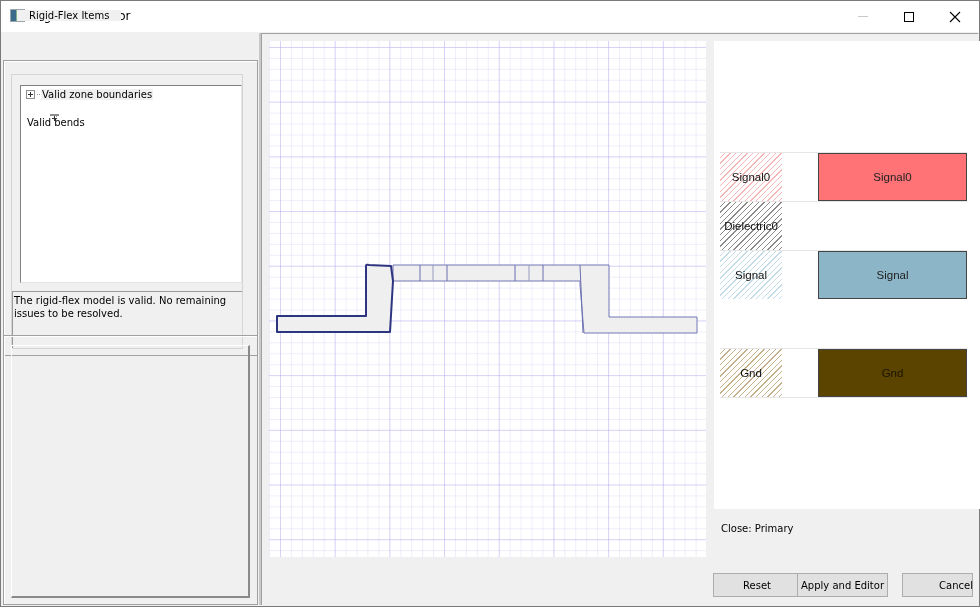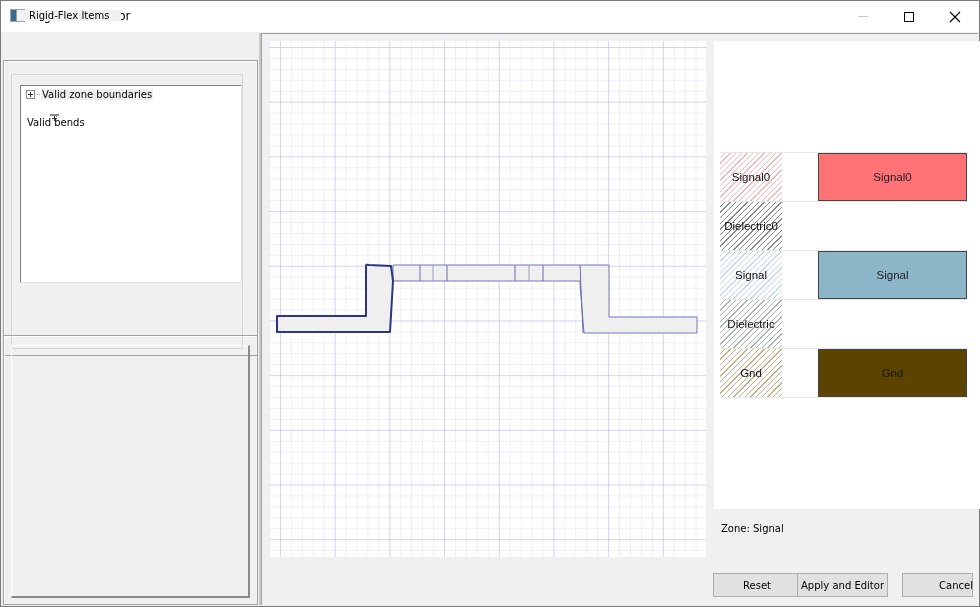--- a/index.html
+++ b/index.html
@@ -86,20 +86,21 @@
       <span class="expander"></span>
       <span class="tree-dash"></span>
       <span class="tree-label">Valid zone boundaries</span>
     </div>
     <div class="tree-item" style="top:28px;flex-direction:column;">
       <span class="expander"></span>
       <span class="tree-dash"></span>
       <span class="tree-label">Valid bends</span>
     </div>
   </div>
+  <div class="status-box">The rigid-flex model is valid.  No remaining issues to be resolved.</div>
 </div>
 <div class="group-legend">Rigid-Flex Items</div>
 
 <div class="left-bottom">
   <div class="left-bottom-inner"></div>
 </div>
 
 <div class="splitter"></div>
 
 <div class="main"></div>
@@ -128,26 +129,23 @@
     <div class="layer-swatch" style="background: repeating-linear-gradient(135deg, transparent 0 3px, #f4b6b6 3px 4px);">Signal0</div>
     <div class="layer-bar" style="background:#ff7276;">Signal0</div>
   </div>
   <div class="layer-row" style="top:160px;">
     <div class="layer-swatch" style="background: repeating-linear-gradient(135deg, transparent 0 3px, #8a8a8a 3px 4px);">Dielectric0</div>
   </div>
   <div class="layer-row" style="top:209px;">
     <div class="layer-swatch" style="background: repeating-linear-gradient(135deg, transparent 0 3px, #c4dbe8 3px 4px);">Signal</div>
     <div class="layer-bar" style="background:#8cb5c8;">Signal</div>
   </div>
-  <div class="layer-row" style="top:258px;">
-    <div class="layer-swatch" style="background: repeating-linear-gradient(135deg, transparent 0 3px, #a8b5b0 3px 4px);">Dielectric</div>
-  </div>
   <div class="layer-row" style="top:307px; border-bottom:1px solid #e6e6e6; height:50px;">
     <div class="layer-swatch" style="background: repeating-linear-gradient(135deg, transparent 0 3px, #c4b08a 3px 4px);">Gnd</div>
     <div class="layer-bar" style="background:#5b4300; color:#1a1400;">Gnd</div>
   </div>
 </div>
 
-<div class="zone-label">Zone: Signal</div>
+<div class="zone-label">Close: Primary</div>
 
 <div class="btn btn-reset">Reset</div>
 <div class="btn btn-apply">Apply and Editor</div>
 <div class="btn btn-cancel">Cancel</div>
 
 </body></html>

